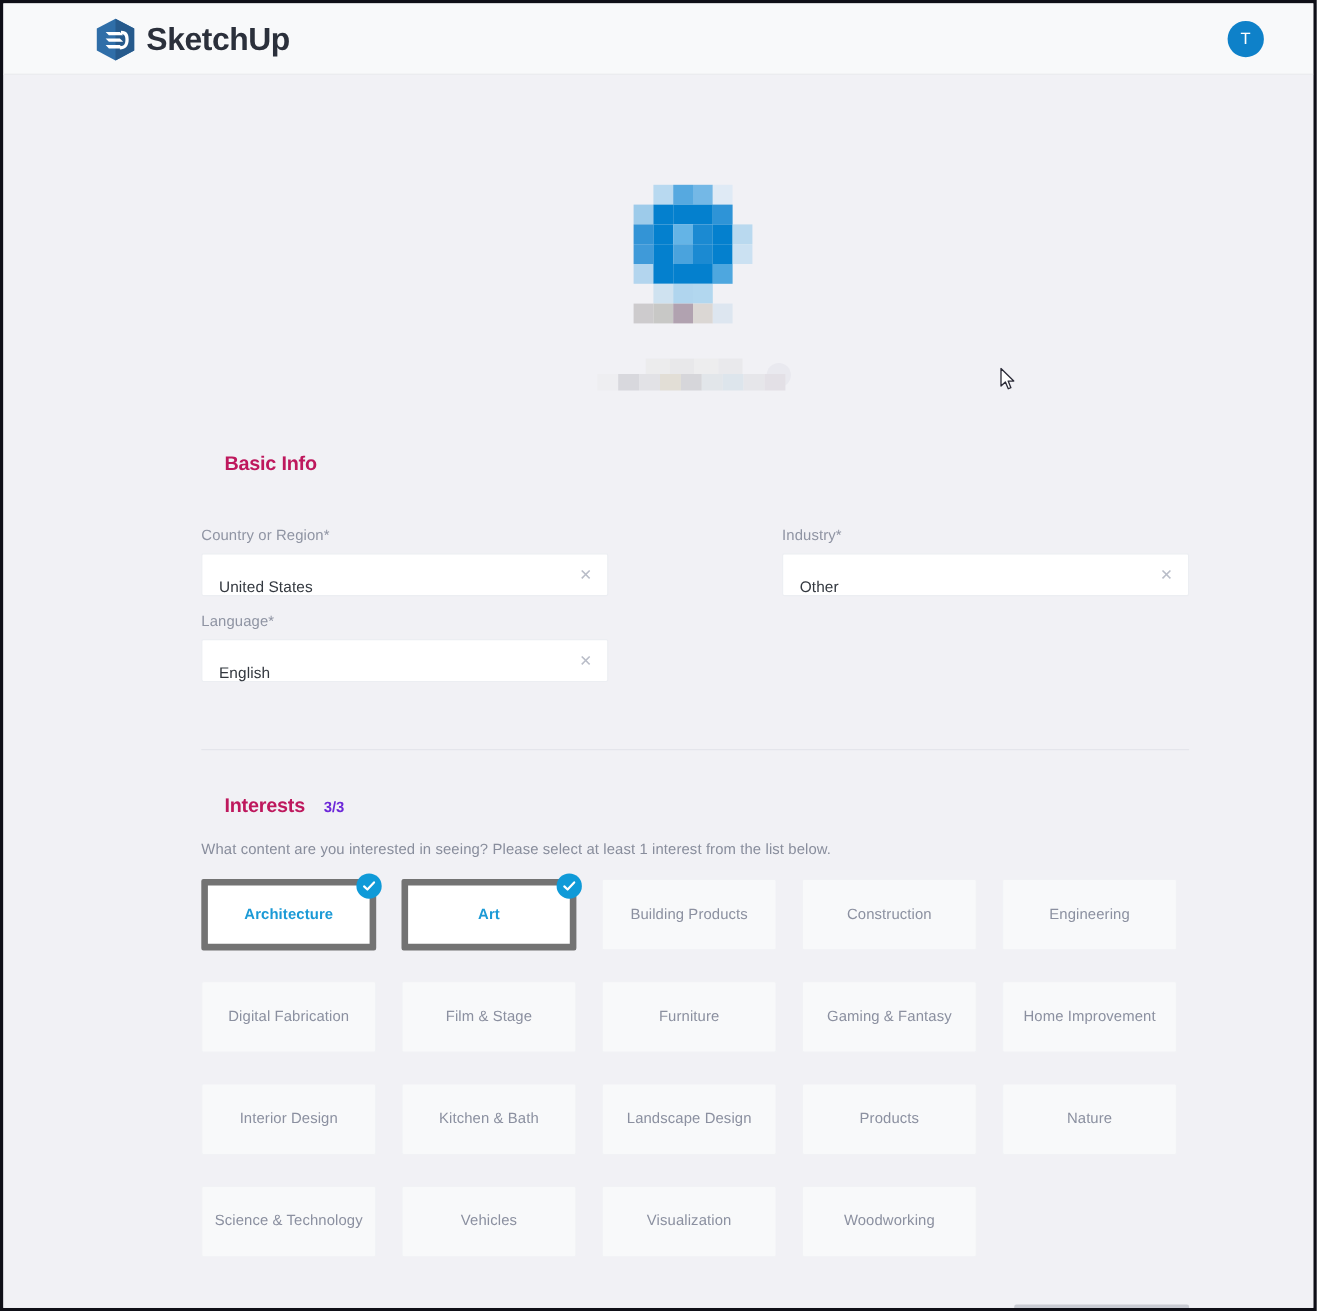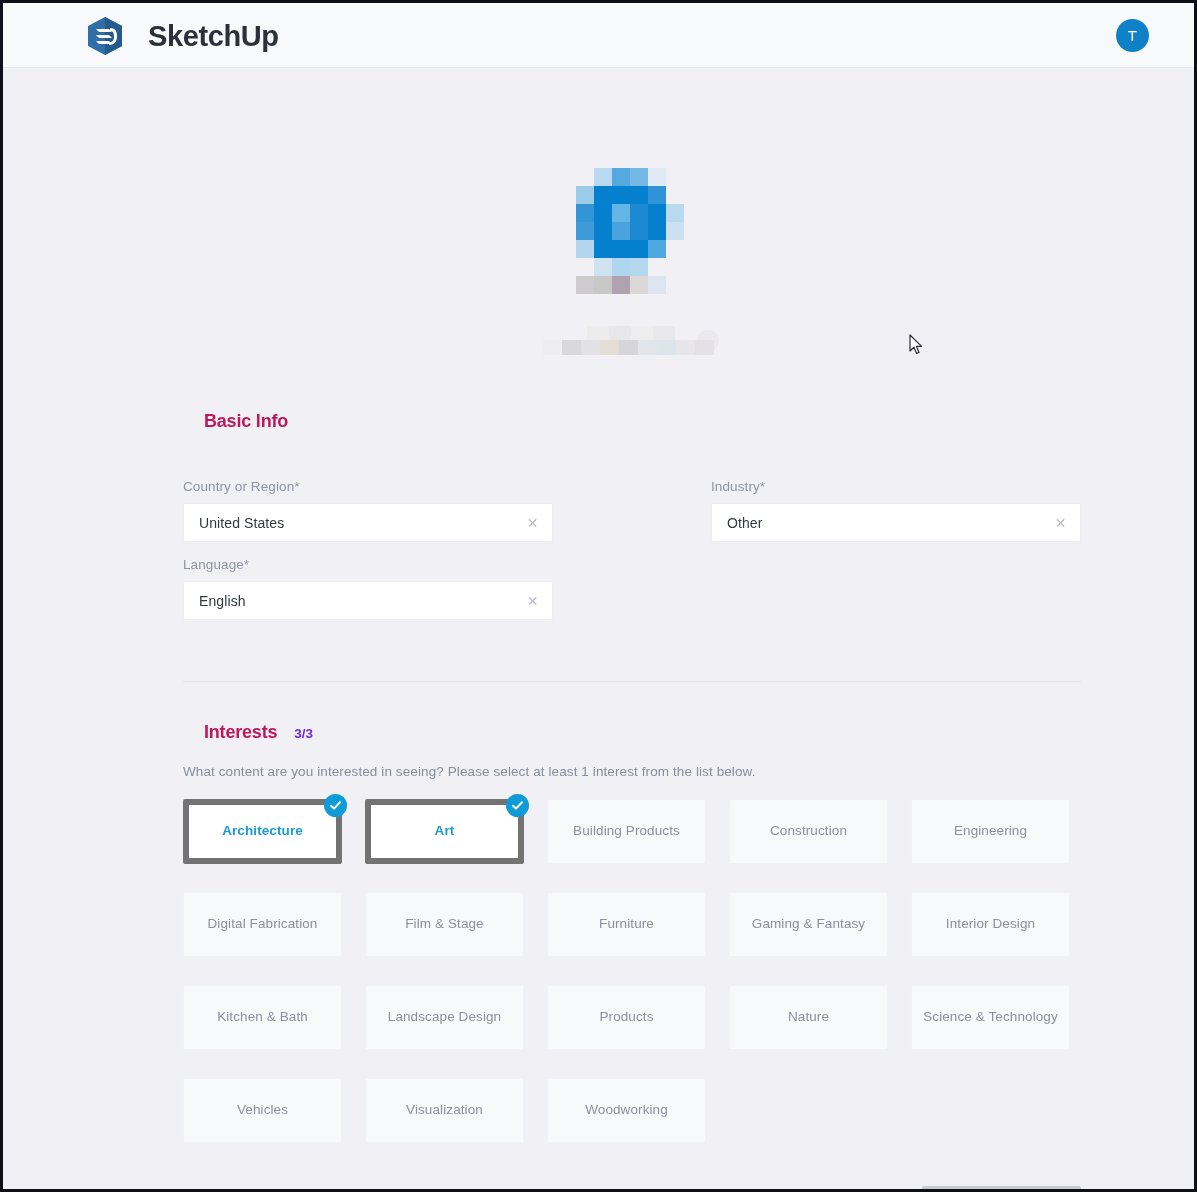--- a/index.html
+++ b/index.html
@@ -33,21 +33,21 @@
     background: #f8f9fa;
     border-bottom: 1px solid #e7e8ec;
   }
 
   .brand {
     position: absolute;
     left: 83px;
     top: 13px;
     display: flex;
     align-items: center;
-    gap: 24px;
+    gap: 9px;
   }
 
   .brand-logo { width: 38px; height: 40px; display: block; }
 
   .brand-text {
     font-size: 29px;
     font-weight: 700;
     color: #2b303b;
     letter-spacing: -0.4px;
     line-height: 1;
@@ -152,21 +152,21 @@
     letter-spacing: 0.1px;
   }
 
   .field-control {
     position: relative;
     height: 39px;
     background: #ffffff;
     border: 1px solid #eceef2;
     border-radius: 2px;
     display: flex;
-    align-items: center;
+    align-items: flex-end;
   }
 
   .field-value {
     font-size: 14px;
     color: #33383f;
     padding-left: 15px;
     letter-spacing: 0.1px;
   }
 
   .clear-x {
@@ -453,20 +453,23 @@
             <div class="int-card">
               <span class="int-label">Film &amp; Stage</span>
             </div>
             <div class="int-card">
               <span class="int-label">Furniture</span>
             </div>
             <div class="int-card">
               <span class="int-label">Gaming &amp; Fantasy</span>
             </div>
             <div class="int-card">
+              <span class="int-label">Home Improvement</span>
+            </div>
+            <div class="int-card">
               <span class="int-label">Interior Design</span>
             </div>
             <div class="int-card">
               <span class="int-label">Kitchen &amp; Bath</span>
             </div>
             <div class="int-card">
               <span class="int-label">Landscape Design</span>
             </div>
             <div class="int-card">
               <span class="int-label">Products</span>

